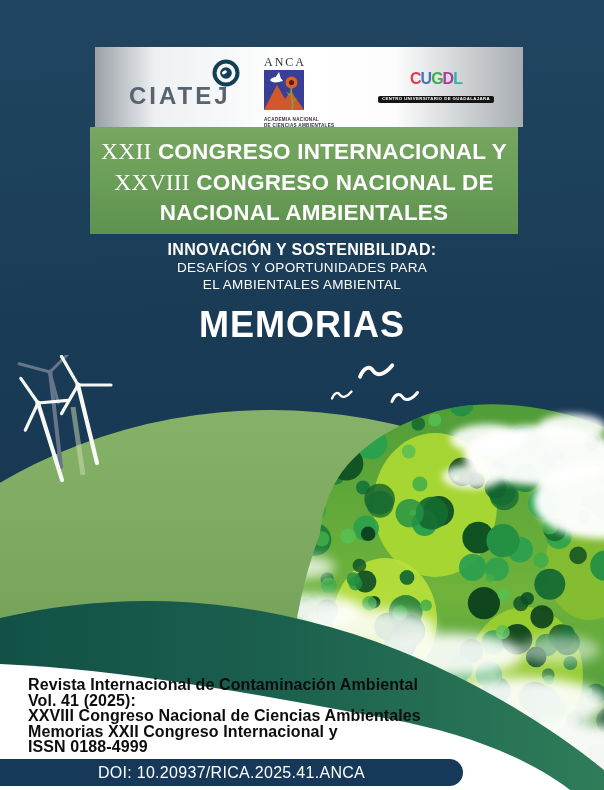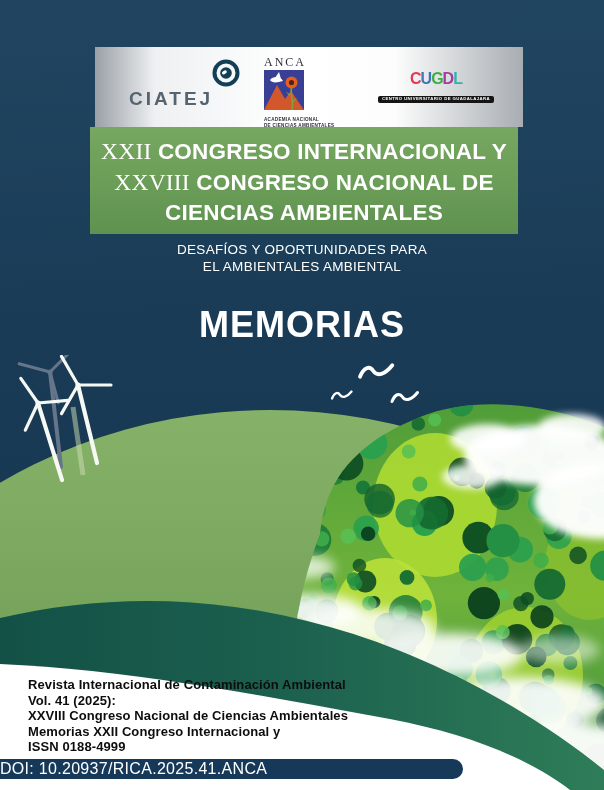--- a/index.html
+++ b/index.html
@@ -13,21 +13,21 @@
   }
   
   .logo-bar{
     position:absolute;left:95px;top:47px;width:428px;height:80px;
     background:linear-gradient(90deg,#9aa0a6 0%,#eef0f2 14%,#ffffff 45%,#fdfdfd 70%,#a8adb2 100%);
     display:flex;align-items:center;justify-content:space-between;
     padding:0 28px 0 34px;
   }
   .ciatej{position:relative;width:118px;height:58px;}
   .ciatej-icon{position:absolute;right:6px;top:0;}
-  .ciatej-word{position:absolute;left:0;bottom:6px;font-size:19px;font-weight:bold;
+  .ciatej-word{position:absolute;left:0;bottom:6px;font-size:24px;font-weight:bold;
     letter-spacing:3px;color:#55646f;}
   .anca{width:96px;line-height:1;margin-top:10px;}
   .anca-title{font-family:"Liberation Serif",serif;font-size:12px;letter-spacing:2px;color:#2e2e3a;margin-bottom:2px;}
   .anca-caption{font-size:4.6px;font-weight:bold;color:#2e2e3a;line-height:1.25;margin-top:2px;letter-spacing:.3px;}
   .cugdl{width:118px;text-align:center;line-height:1;}
   .cugdl-letters{font-size:16px;font-weight:800;letter-spacing:-1px;}
   .cugdl-caption{display:inline-block;background:#151515;color:#fff;font-size:4.3px;
     font-weight:bold;letter-spacing:.4px;padding:1.5px 4px;border-radius:2px;margin-top:2px;}
   
   .banner{
@@ -41,24 +41,24 @@
   .subtitle{position:absolute;left:0;top:241px;width:604px;text-align:center;color:#fff;}
   .subtitle-l1{font-size:16px;font-weight:bold;letter-spacing:.3px;line-height:18px;}
   .subtitle-l2,.subtitle-l3{font-size:13.5px;line-height:17px;letter-spacing:.3px;}
   
   .memorias{position:absolute;left:0;top:304px;width:604px;text-align:center;
     color:#fff;font-size:36px;font-weight:bold;letter-spacing:1px;}
   
   .landscape{position:absolute;left:0;top:355px;width:604px;height:435px;display:block;}
   
   .footer-text{position:absolute;left:28px;top:677px;color:#0d0d0d;
-    font-size:13px;font-weight:bold;line-height:15.6px;letter-spacing:.1px;}
-  .doi-pill{position:absolute;left:0;top:759px;width:463px;height:20px;
+    font-size:16px;font-weight:bold;line-height:15.6px;letter-spacing:.1px;}
+  .doi-pill{position:absolute;left:0;top:759px;width:463px;height:27px;
     background:#16395a;border-radius:0 14px 14px 0;
-    display:flex;align-items:center;
+    display:flex;align-items:center;justify-content:center;
     color:#fff;font-size:16px;letter-spacing:.3px;}
 </style>
 </head>
 <body>
 
 <div class="cover">
 
   <div class="logo-bar">
     <div class="ciatej">
       <svg class="ciatej-icon" width="30" height="30" viewBox="0 0 30 30">
@@ -95,24 +95,25 @@
 
   <div class="banner">
     <div class="banner-line">
       <span class="numeral">XXII</span>
       <span>CONGRESO INTERNACIONAL Y</span>
     </div>
     <div class="banner-line">
       <span class="numeral">XXVIII</span>
       <span>CONGRESO NACIONAL DE</span>
     </div>
-    <div class="banner-line">CIENCIAS AMBIENTALES</div>
+    <div class="banner-line">NACIONAL AMBIENTALES</div>
   </div>
 
   <div class="subtitle">
+    <div class="subtitle-l1">INNOVACIÓN Y SOSTENIBILIDAD:</div>
     <div class="subtitle-l2">DESAFÍOS Y OPORTUNIDADES PARA</div>
     <div class="subtitle-l3">EL AMBIENTALES AMBIENTAL</div>
   </div>
 
   <div class="memorias">MEMORIAS</div>
 
   <svg class="landscape" viewBox="0 0 604 435" preserveAspectRatio="none">
     <defs>
       <linearGradient id="hillGrad" x1="0" y1="0" x2="0" y2="1">
         <stop offset="0" stop-color="#86b168"></stop>

